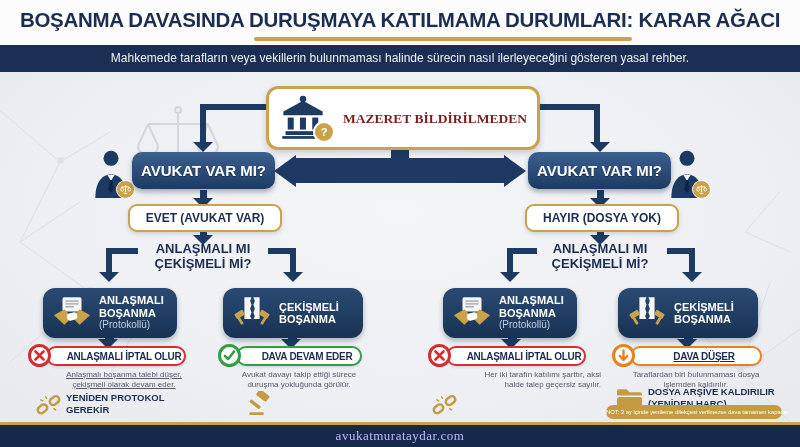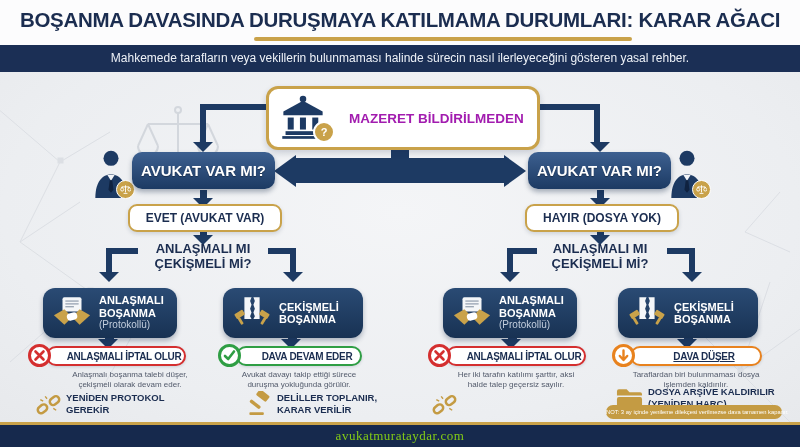--- a/index.html
+++ b/index.html
@@ -14,37 +14,37 @@
   #flow{left:0;top:72px;width:800px;height:350px;background:radial-gradient(ellipse at 50% 40%, #f4f5f7 0%, #eceef1 70%, #e7e9ec 100%);z-index:1;}
   
   .ln{position:absolute;background:#1d3a63;z-index:1;}
   .head-down{position:absolute;width:0;height:0;border-left:10px solid transparent;border-right:10px solid transparent;border-top:10px solid #1d3a63;z-index:1;}
   .chev-left{position:absolute;width:0;height:0;border-top:16px solid transparent;border-bottom:16px solid transparent;border-right:22px solid #1d3a63;z-index:1;}
   .chev-right{position:absolute;width:0;height:0;border-top:16px solid transparent;border-bottom:16px solid transparent;border-left:22px solid #1d3a63;z-index:1;}
   
   #root-node{left:266px;top:14px;width:268px;height:58px;background:#fff;border:3px solid #c9a24a;border-radius:12px;box-shadow:0 3px 6px rgba(20,40,70,.18);display:flex;align-items:center;z-index:2;}
   #root-icon-wrap{position:relative;width:58px;height:46px;margin-left:10px;flex:0 0 auto;}
   #root-badge{position:absolute;right:2px;bottom:-2px;width:18px;height:18px;border-radius:50%;background:#c9a24a;border:2px solid #fff;color:#fff;font-size:11px;font-weight:bold;line-height:18px;text-align:center;}
-  .root-text{margin-left:12px;font-size:13.5px;font-weight:bold;color:#a21caf;line-height:17px;}
+  .root-text{margin-left:6px;font-size:13.5px;font-weight:bold;color:#7f1d1d;line-height:17px;font-family:Liberation Serif, serif;}
   .pill{position:absolute;width:143px;height:37px;background:linear-gradient(#3d6090,#1c3a63);border-radius:10px;box-shadow:0 3px 5px rgba(20,40,70,.35);color:#fff;font-size:15px;font-weight:bold;display:flex;align-items:center;justify-content:center;z-index:2;text-shadow:0 1px 1px rgba(0,0,0,.35);}
   .answer-box{position:absolute;width:150px;height:24px;background:#fff;border:2px solid #c9a24a;border-radius:9px;box-shadow:0 2px 4px rgba(20,40,70,.15);color:#1b2d50;font-size:12px;font-weight:bold;display:flex;align-items:center;justify-content:center;z-index:2;}
   .sub-q{position:absolute;width:140px;text-align:center;font-size:13px;font-weight:bold;color:#1b2d50;line-height:14.5px;z-index:2;}
   .type-box{position:absolute;height:50px;background:linear-gradient(#2a4b74,#183253);border-radius:12px;box-shadow:0 3px 5px rgba(20,40,70,.3);display:flex;align-items:center;padding-left:10px;box-sizing:border-box;z-index:2;}
   .type-text{margin-left:8px;color:#fff;font-size:11px;font-weight:bold;line-height:12.5px;}
   .type-sub{font-weight:normal;font-size:10px;color:#c3cedd;}
   .outcome-pill{position:absolute;height:20px;background:#fff;border-radius:11px;display:flex;align-items:center;justify-content:center;box-sizing:border-box;padding-left:16px;font-size:10px;font-weight:bold;letter-spacing:-0.3px;color:#1b2d50;z-index:2;box-shadow:0 1px 3px rgba(20,40,70,.15);white-space:nowrap;}
   .status-circle{position:absolute;width:23px;height:23px;border-radius:50%;background:#fff;box-sizing:border-box;z-index:3;display:flex;align-items:center;justify-content:center;}
   .desc{position:absolute;width:170px;text-align:center;font-size:8px;line-height:10px;color:#525a6b;z-index:2;}
   .action-text{position:absolute;font-size:9.5px;font-weight:bold;color:#1b2d50;line-height:12px;z-index:2;}
   .action-icon{position:absolute;z-index:2;}
   #note-pill{left:606px;top:333px;width:176px;height:14px;background:#c49b43;border-radius:8px;color:#fff;font-size:5.8px;line-height:14px;text-align:center;z-index:3;white-space:nowrap;}
   
   #footer-line{left:0;top:422px;width:800px;height:3px;background:#c9a24a;z-index:3;}
   #footer{left:0;top:425px;width:800px;height:22px;background:#16294d;z-index:3;display:flex;align-items:center;justify-content:center;}
-  #website{font-family:"Liberation Serif",serif;font-size:13px;color:#84cc16;letter-spacing:0.5px;}
+  #website{font-family:"Liberation Serif",serif;font-size:13px;color:#c4b5fd;letter-spacing:0.5px;}
   .lawyer{position:absolute;z-index:2;}
   .badge-scales{position:absolute;width:17px;height:17px;border-radius:50%;background:#c9a24a;border:1.5px solid #fff;z-index:3;display:flex;align-items:center;justify-content:center;}
 </style>
 </head>
 <body>
 
 <div class="abs" id="header">
   <div class="abs" id="title">BOŞANMA DAVASINDA DURUŞMAYA KATILMAMA DURUMLARI: KARAR AĞACI</div>
   <div class="abs" id="title-underline"></div>
 </div>
@@ -281,29 +281,29 @@
   </div>
   <div class="outcome-pill" style="left:446px;top:274px;width:140px;border:2px solid #d42f2f;">ANLAŞMALI İPTAL OLUR</div>
 
   <div class="status-circle" style="left:612px;top:272px;border:3px solid #e8821e;">
     <svg width="13" height="13" viewBox="0 0 13 13">
         <path d="M6.5 1.5 V10 M2.8 7 L6.5 11 L10.2 7" stroke="#e8821e" stroke-width="2.4" fill="none" stroke-linecap="round" stroke-linejoin="round"></path>
       </svg>
   </div>
   <div class="outcome-pill" style="left:630px;top:274px;width:132px;border:2px solid #e8821e;text-decoration:underline;">DAVA DÜŞER</div>
 
-  <div class="desc" style="left:45px;top:298px;">
+  <div class="desc" style="left:39px;top:298px;text-decoration:underline;">
     <div>Anlaşmalı boşanma talebi düşer,</div>
     <div>çekişmeli olarak devam eder.</div>
   </div>
   <div class="desc" style="left:214px;top:298px;">
     <div>Avukat davayı takip ettiği sürece</div>
     <div>duruşma yokluğunda görülür.</div>
   </div>
-  <div class="desc" style="left:431px;top:298px;">
+  <div class="desc" style="left:431px;top:298px;text-align:right;">
     <div>Her iki tarafın katılımı şarttır, aksi</div>
     <div>halde talep geçersiz sayılır.</div>
   </div>
   <div class="desc" style="left:611px;top:298px;">
     <div>Taraflardan biri bulunmaması dosya</div>
     <div>işlemden kaldırılır.</div>
   </div>
 
   <span class="action-icon" style="left:36px;top:320px;">
     <svg width="25" height="25" viewBox="0 0 26 26" stroke="#c49b43" fill="none" stroke-width="2.6">
@@ -321,24 +321,20 @@
     <div>GEREKİR</div>
   </div>
 
   <span class="action-icon" style="left:247px;top:319px;">
     <svg width="25" height="25" viewBox="0 0 26 26" fill="#c49b43">
       <rect x="10" y="1" width="13" height="7.5" rx="1.5" transform="rotate(38 16.5 4.75)"></rect>
       <rect x="2" y="12" width="13" height="3.6" rx="1.6" transform="rotate(38 8.5 13.8)"></rect>
       <rect x="2.5" y="22" width="15" height="3" rx="1"></rect>
     </svg>
   </span>
-  <div class="action-text" style="left:277px;top:320px;">
-    <div>DELİLLER TOPLANIR,</div>
-    <div>KARAR VERİLİR</div>
-  </div>
 
   <span class="action-icon" style="left:432px;top:320px;">
     <svg width="25" height="25" viewBox="0 0 26 26" stroke="#c49b43" fill="none" stroke-width="2.6">
       <rect x="1.5" y="14" width="10.5" height="7" rx="3.5" transform="rotate(-38 6.7 17.5)"></rect>
       <rect x="14" y="5.5" width="10.5" height="7" rx="3.5" transform="rotate(-38 19.2 9)"></rect>
       <g stroke-width="1.4">
           <line x1="9.5" y1="4.5" x2="11.5" y2="7"></line>
           <line x1="4.5" y1="8" x2="7.5" y2="9.5"></line>
           <line x1="18" y1="17" x2="21" y2="19"></line>
         </g>

